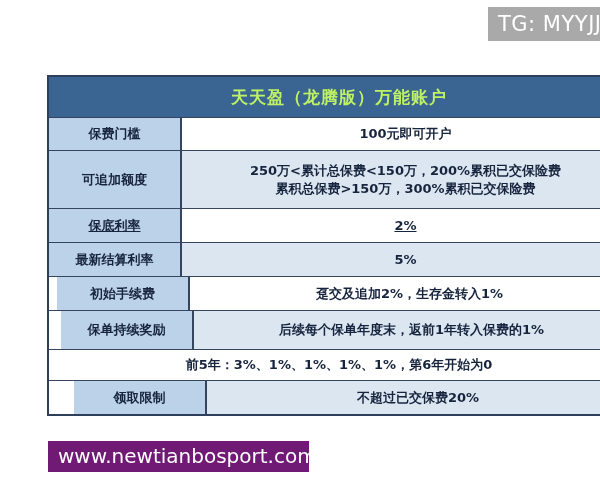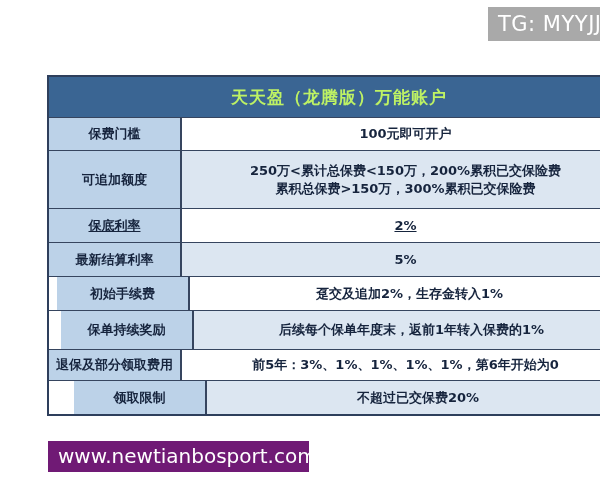--- a/index.html
+++ b/index.html
@@ -145,21 +145,20 @@
     </div>
 
     <div class="prow r6 alt">
       <div class="cell-label">保单持续奖励</div>
       <div class="cell-value">
         <span>后续每个保单年度末，返前1年转入保费的1%</span>
       </div>
     </div>
 
     <div class="prow r7">
-      <div class="cell-label">退保及部分领取费用</div>
       <div class="cell-value">
         <span>前5年：3%、1%、1%、1%、1%，第6年开始为0</span>
       </div>
     </div>
 
     <div class="prow r8 alt">
       <div class="cell-label">领取限制</div>
       <div class="cell-value">
         <span>不超过已交保费20%</span>
       </div>

